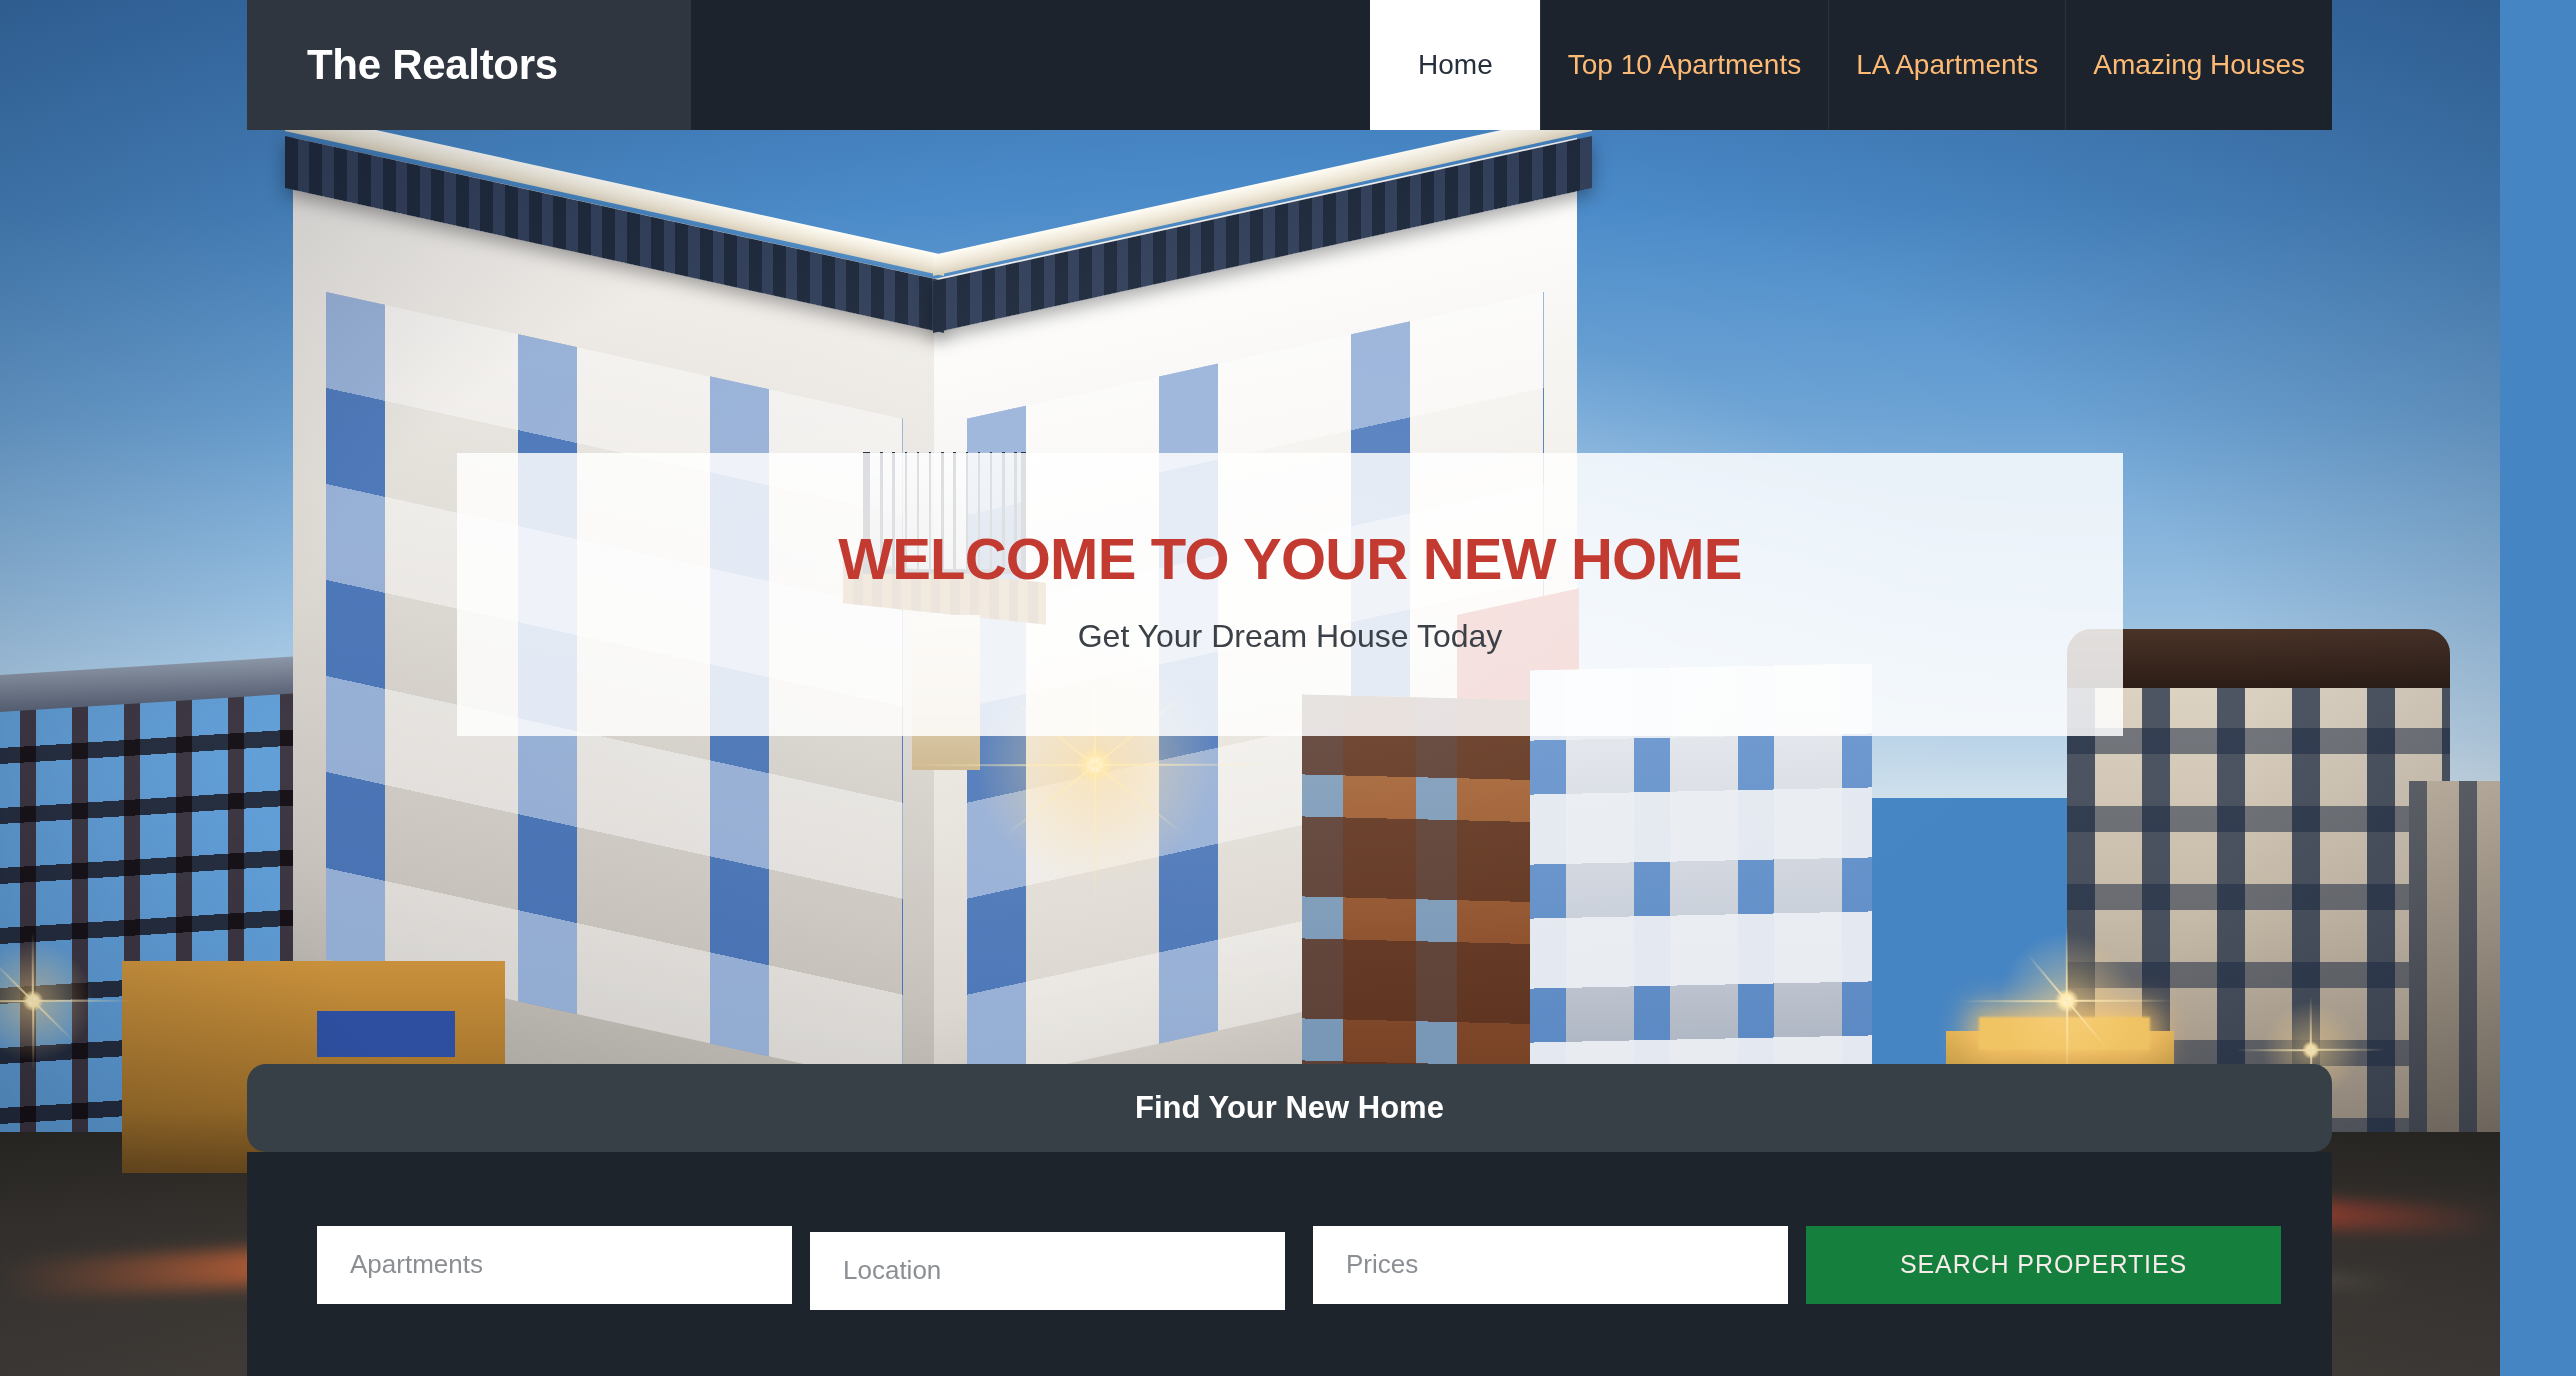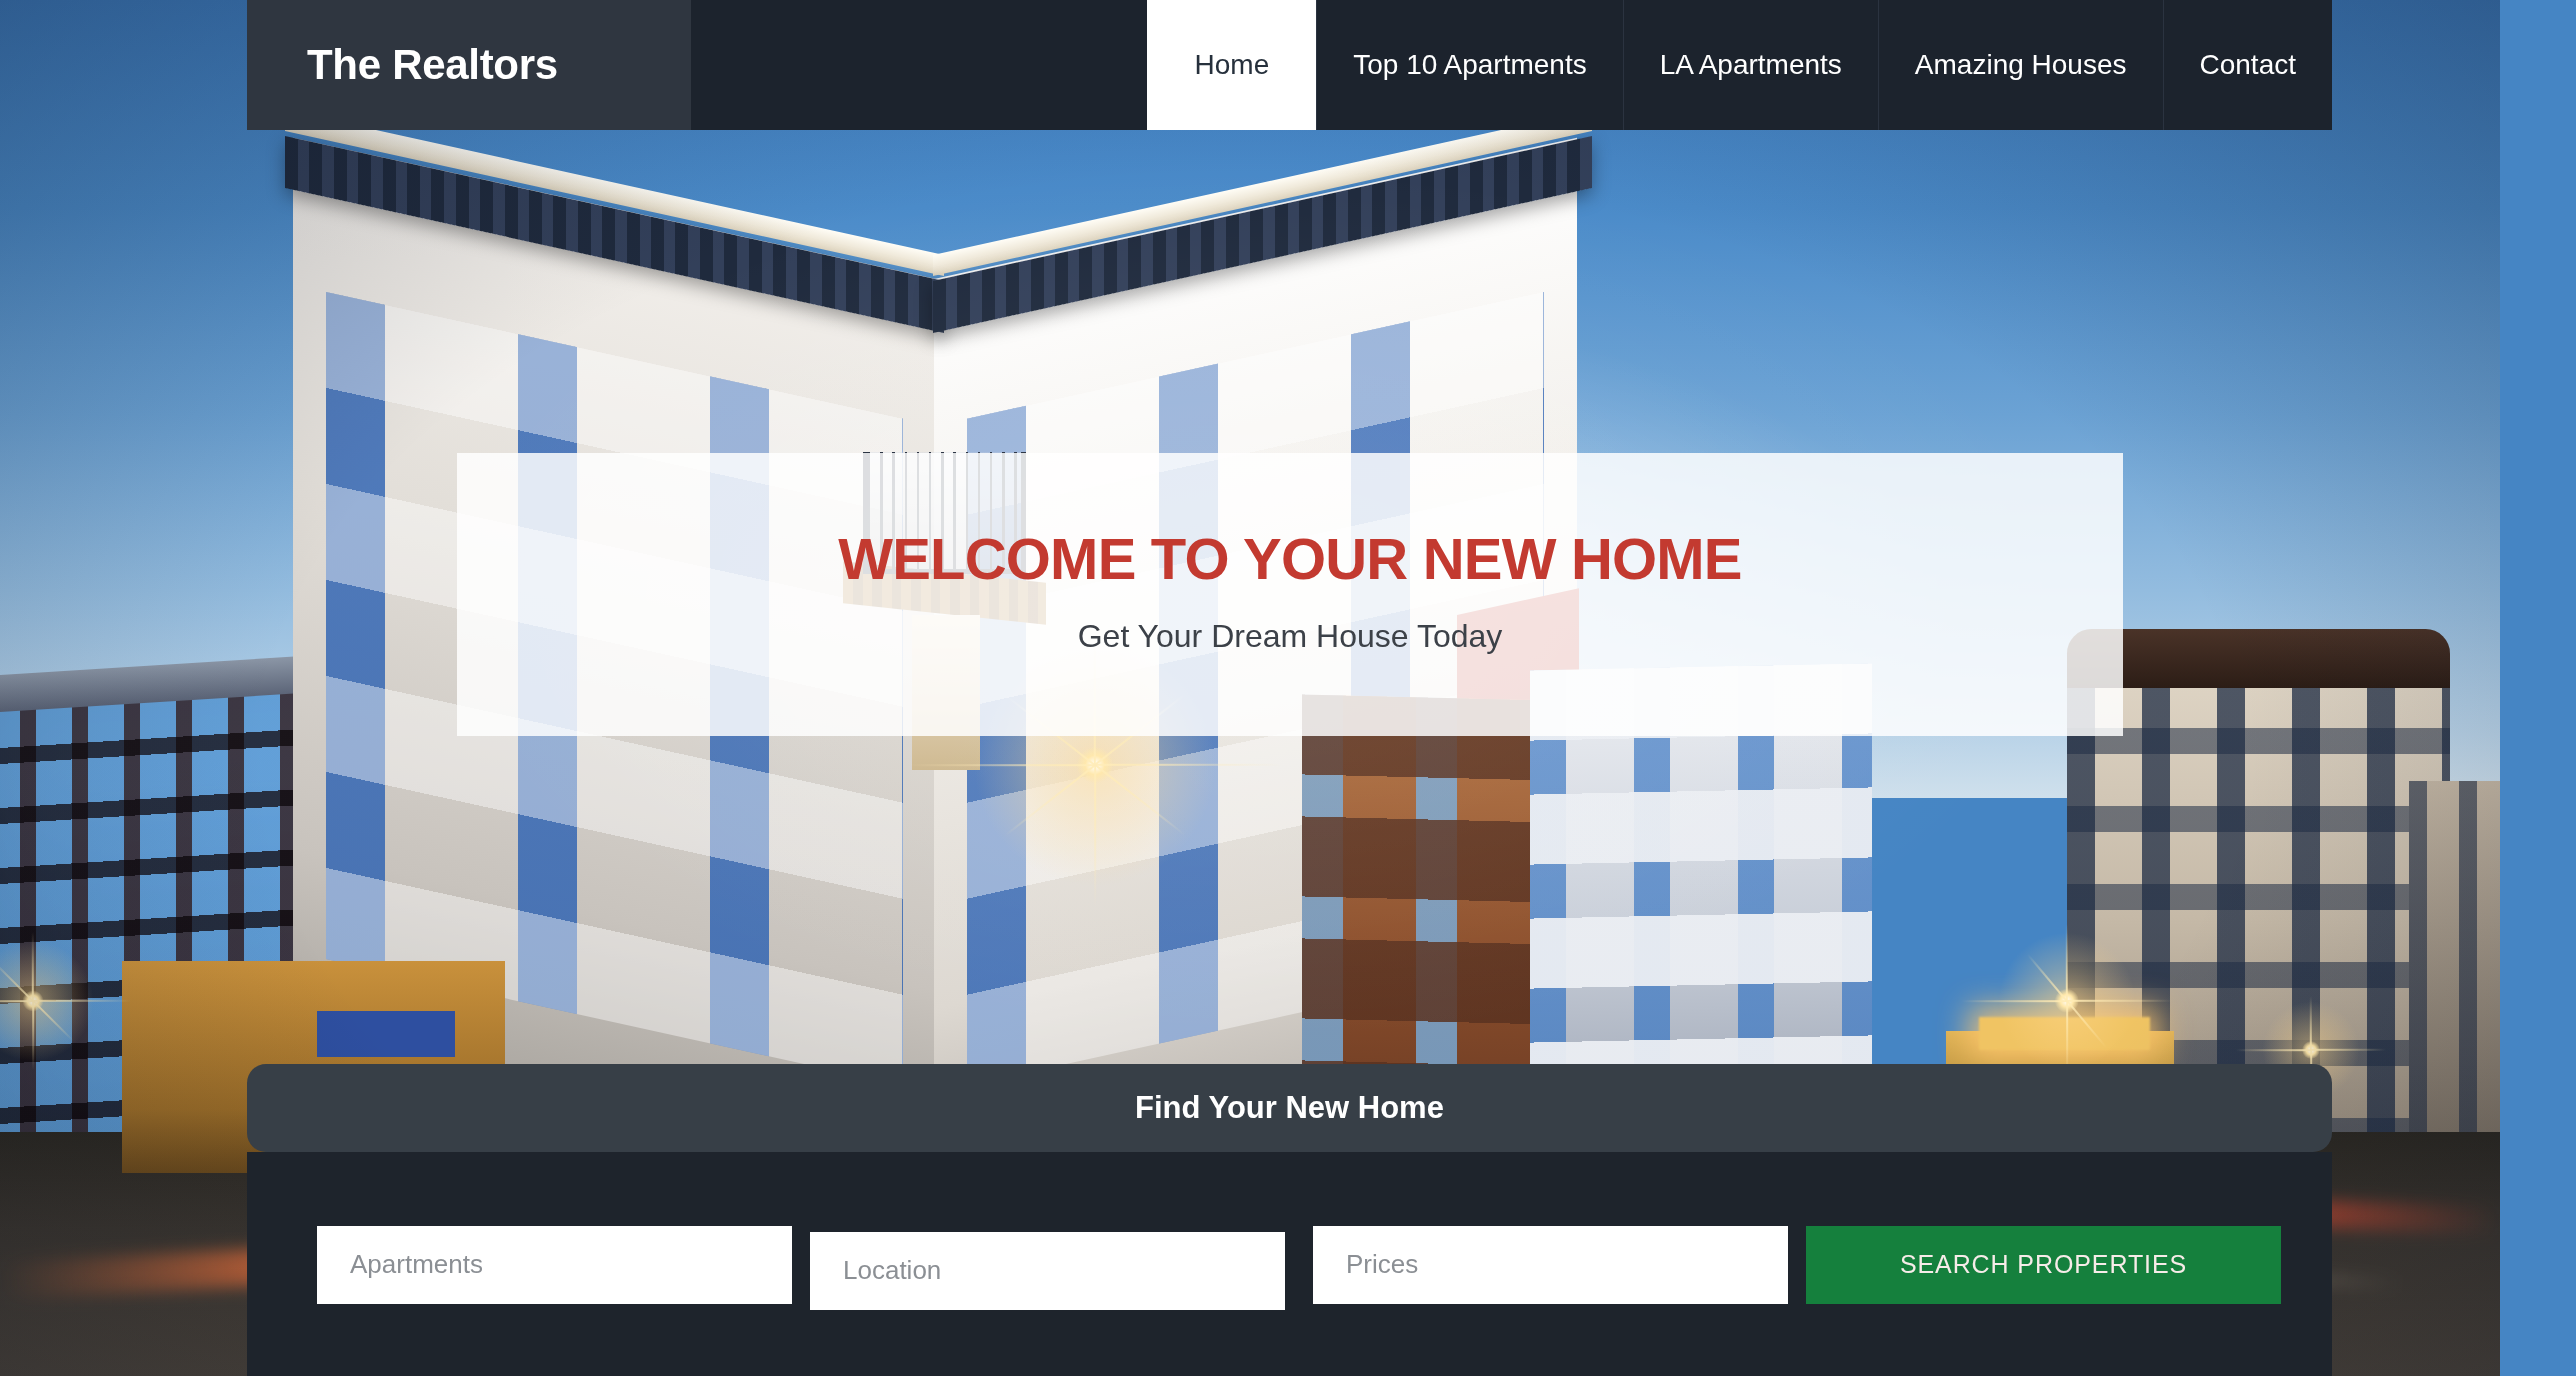--- a/index.html
+++ b/index.html
@@ -252,21 +252,21 @@
     padding-left:60px; flex:0 0 auto;
   }
   .brand-text {
     color:#ffffff; font-size:42px; font-weight:bold; letter-spacing:-0.3px;
     font-family:"Liberation Sans", sans-serif;
   }
   .nav-spacer { flex:1 1 auto; }
   .nav-items { display:flex; align-items:stretch; flex:0 0 auto; }
   .nav-item {
     display:flex; align-items:center; justify-content:center;
-    padding:0 36px; color:#ffffff; font-size:28px; font-weight:400;
+    padding:0 27px; color:#fdba74; font-size:28px; font-weight:400;
     border-left:0.8px solid #2b3340; cursor:pointer; white-space:nowrap;
     min-width:124px;
   }
   .nav-item.active {
     background:#ffffff; color:#26303c; border-left-color:#ffffff;
     padding:12px 47px;
   }
 
   
   .hero-overlay {
@@ -405,23 +405,20 @@
       </div>
       <div class="nav-item">
         <span>Top 10 Apartments</span>
       </div>
       <div class="nav-item">
         <span>LA Apartments</span>
       </div>
       <div class="nav-item">
         <span>Amazing Houses</span>
       </div>
-      <div class="nav-item">
-        <span>Contact</span>
-      </div>
     </div>
   </div>
 
   <div class="hero-overlay">
     <div class="hero-title">WELCOME TO YOUR NEW HOME</div>
     <div class="hero-sub">Get Your Dream House Today</div>
   </div>
 
   <div class="findbox">
     <div class="findbox-head">

